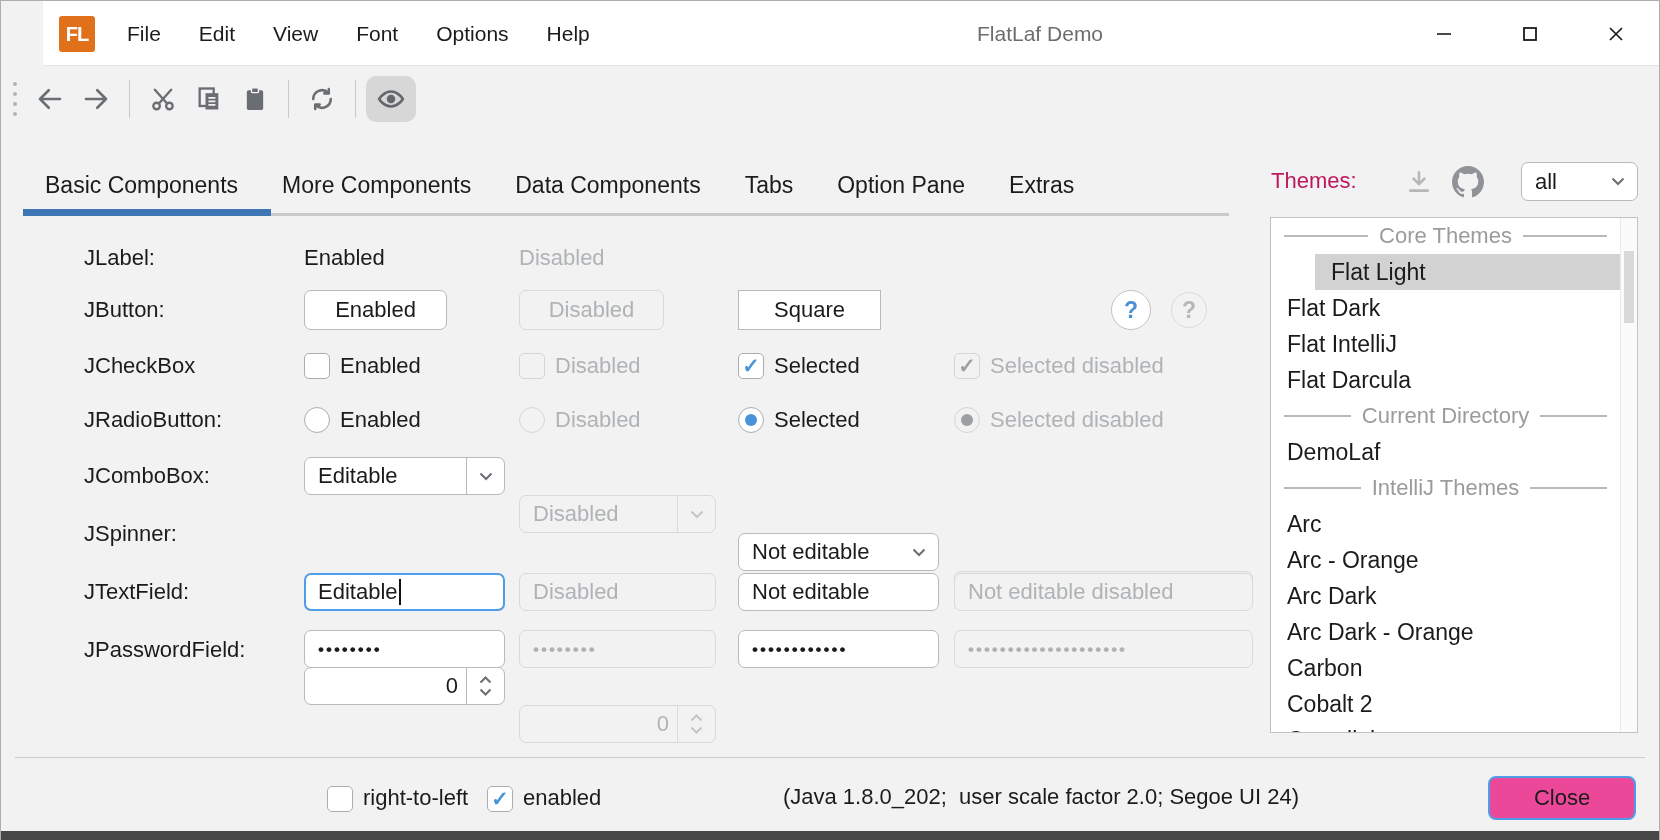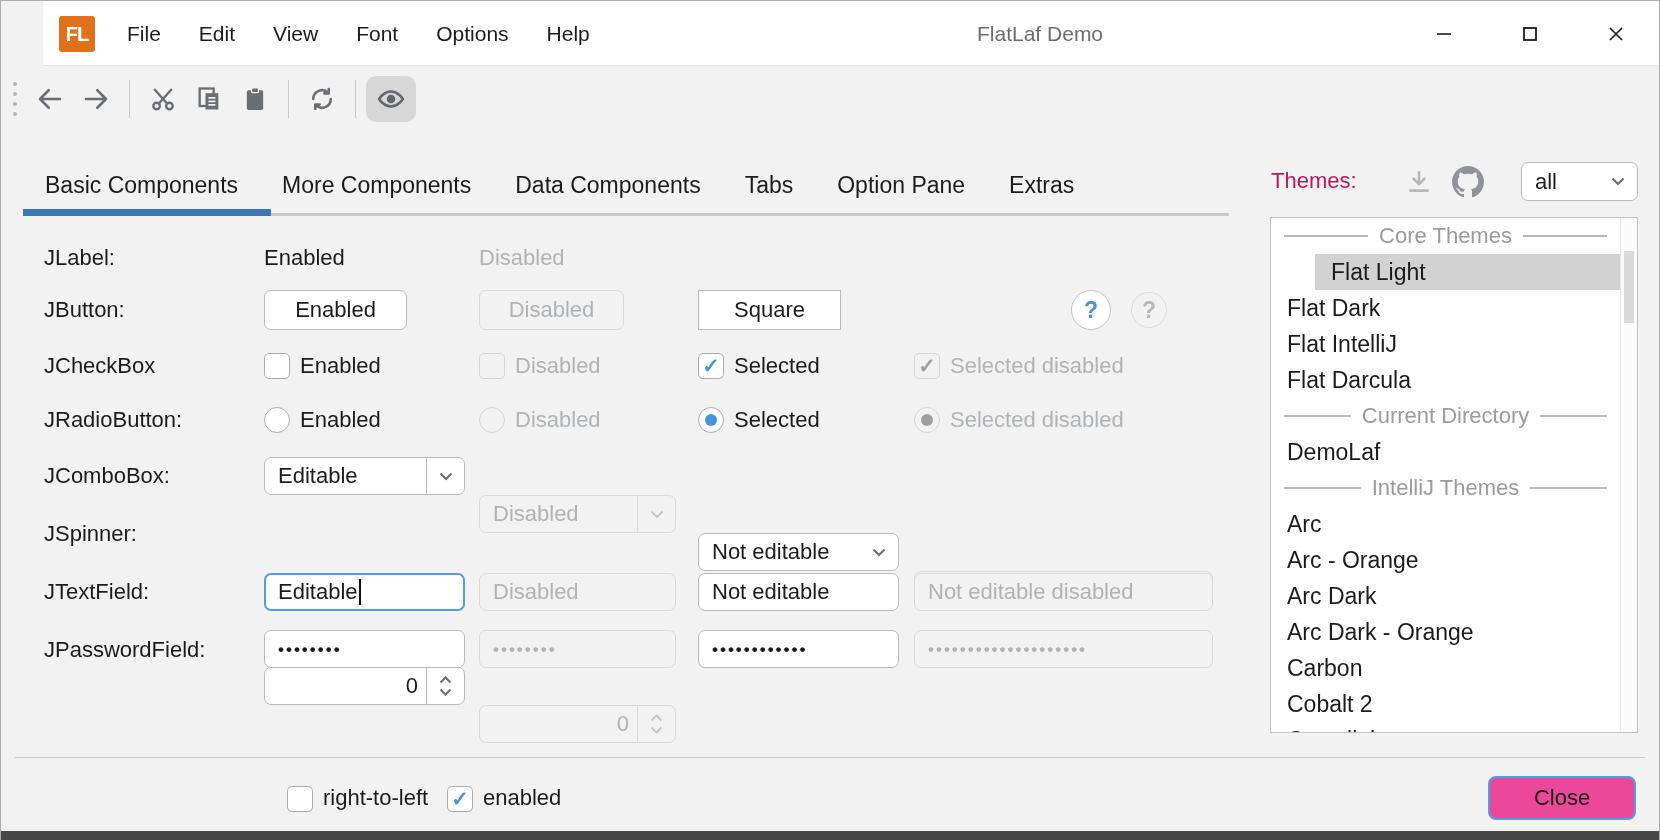--- a/index.html
+++ b/index.html
@@ -29,21 +29,21 @@
   .tb-sep { width:1px; height:38px; background:#c9c9c9; margin:0 10px; }
   .tb-toggled { background:#d7d7d7; border-radius:10px; }
 
   
   .tabstrip { position:absolute; left:22px; top:158px; display:flex; }
   .tab { padding:0 22px; height:52px; display:flex; align-items:center; font-size:23px; color:#1b1b1b; }
   .tab-line-gray { position:absolute; left:22px; top:212px; width:1206px; height:3px; background:#c9c9c9; }
   .tab-line-blue { position:absolute; left:22px; top:208px; width:248px; height:7px; background:#3e76b5; }
 
   
-  .abs { position:absolute; }
+  .abs { position:absolute;margin-left:40px; }
   .rowlabel { font-size:22px; color:#1b1b1b; line-height:28px; }
   .txt { font-size:22px; color:#1b1b1b; line-height:28px; }
   .txt.dis { color:#b0b3b6; }
 
   .btn { background:#fff; border:1px solid #b9b9b9; border-radius:7px; font-size:22px; color:#1b1b1b;
     display:flex; align-items:center; justify-content:center; }
   .btn.disabled { background:#f2f2f2; border-color:#d9d9d9; color:#b0b3b6; }
   .btn.square { border-radius:0; }
   .btn.round { border-radius:21px; }
   .help-btn { background:#fff; border:1px solid #c3c3c3; border-radius:50%; font-size:23px;
@@ -392,16 +392,17 @@
   </div>
 
   <div class="status-sep"></div>
 
   <div class="abs check" style="left:286px;top:785px;"></div>
   <div class="abs statusbar-label" style="left:322px;top:784px;">right-to-left</div>
   <div class="abs check" style="left:446px;top:785px;">
       <span class="mark">✓</span>
     </div>
   <div class="abs statusbar-label" style="left:482px;top:784px;">enabled</div>
+  <div class="info-text">(Java 1.8.0_202;  user scale factor 2.0; Segoe UI 24)</div>
   <div class="close-btn">Close</div>
 
   <div class="bottom-strip"></div>
 </div>
 
 </body></html>

